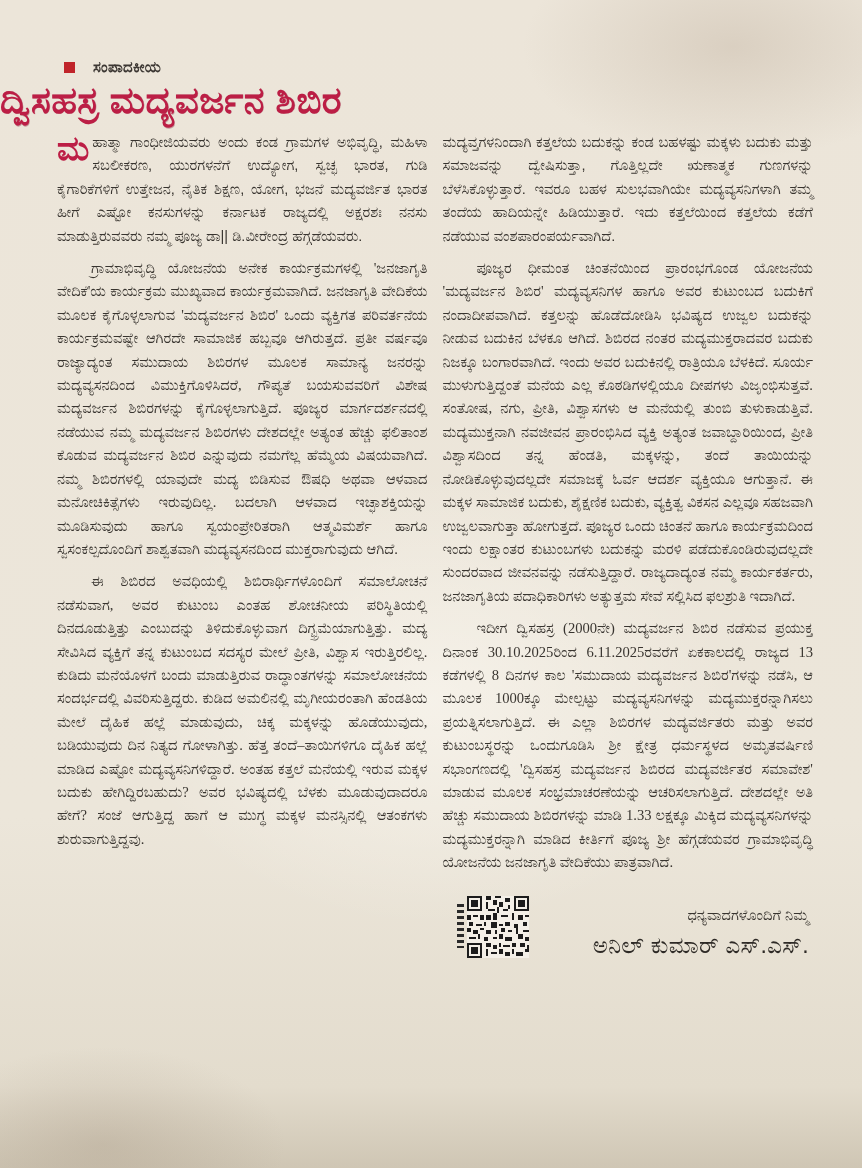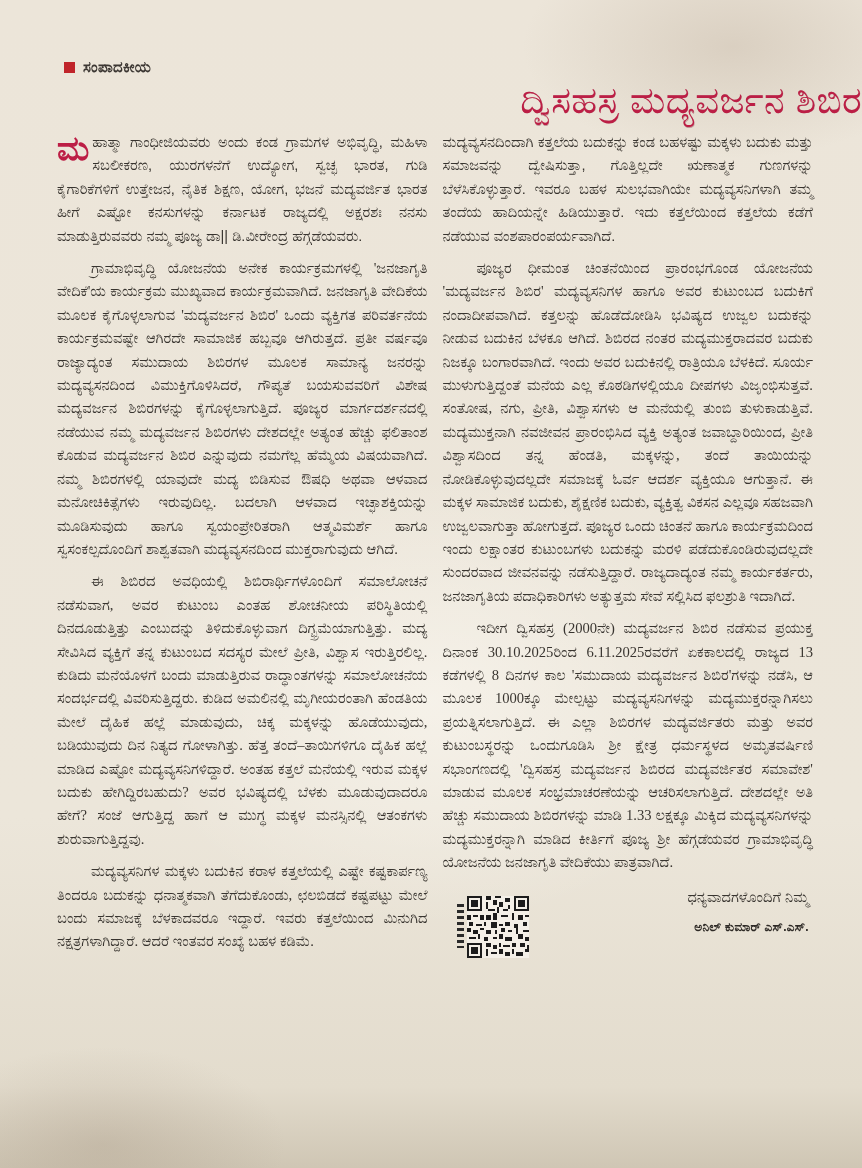--- a/index.html
+++ b/index.html
@@ -15,32 +15,32 @@
     background:
       radial-gradient(ellipse 300px 160px at 85% 4%, rgba(176,158,138,0.30), rgba(176,158,138,0) 70%),
       radial-gradient(ellipse 260px 140px at 12% 98%, rgba(150,132,112,0.25), rgba(150,132,112,0) 70%),
       radial-gradient(ellipse 400px 300px at 50% 60%, rgba(255,253,248,0.5), rgba(255,253,248,0) 75%),
       linear-gradient(180deg, #ece5d9 0%, #ece6da 70%, #e3dccd 93%, #cfc6b4 100%);
     box-sizing:border-box;
     overflow:hidden;
   }
   .kicker{
     position:absolute;left:64px;top:58px;
-    display:flex;align-items:center;gap:8px;
+    display:flex;align-items:center;gap:18px;
   }
   .kicker .sq{
     width:11px;height:11px;background:#c0242a;display:inline-block;
   }
   .kicker .label{
     font-size:15px;font-weight:bold;color:#3c3733;letter-spacing:0.3px;
   }
   .title{
     position:absolute;left:0;right:0;top:80px;
-    text-align:right;
-    font-size:37px;font-weight:normal;color:#bc1e45;
+    text-align:left;
+    font-size:37px;font-weight:bold;color:#bc1e45;
     letter-spacing:0.5px;
     text-shadow:0.4px 0.4px 0 rgba(120,10,40,0.35);
   }
   .columns{
     position:absolute;left:57px;top:131px;
     width:756px;
     display:flex;gap:15px;
   }
   .col{
     width:371px;
@@ -53,37 +53,37 @@
   .col p.indent{text-indent:34px;font-family:Liberation Serif, serif;}
   .col p.noindent{text-indent:0;}
   .dropcap{
     float:left;
     font-size:34px;line-height:30px;
     font-weight:bold;color:#bc1e45;
     padding:2px 3px 0 0;
   }
   .sig-block{
     margin-top:8px;
-    display:flex;align-items:flex-start;
+    display:flex;align-items:flex-end;
   }
   .qr-wrap{
     display:flex;align-items:flex-start;gap:3px;
     margin-left:14px;margin-top:12px;
   }
   .qr-strip{
     width:7px;height:44px;margin-top:8px;
     background:repeating-linear-gradient(180deg,#2a2a2a 0 3px,transparent 3px 6px);
   }
   .sig-text{
     flex:1;
     text-align:right;
     padding-right:4px;
   }
   .sig-closing{font-size:14.6px;color:#38342f;margin-top:2px;}
-  .sig-name{font-size:12px;font-weight:bold;color:#2e2a26;margin-top:7px;letter-spacing:0.3px;}
+  .sig-name{font-size:23px;font-weight:normal;color:#2e2a26;margin-top:7px;letter-spacing:0.3px;}
   .sig-role{font-size:14.6px;color:#38342f;margin-top:4px;}
   .footer{
     position:absolute;left:78px;top:1126px;
     font-size:13px;font-weight:bold;letter-spacing:0.2px;margin-top:44px;
   }
   .footer .mag{color:#6e1d1d;}
   .footer .sep{color:#2e2a26;padding:0 3px;}
   .footer .issue{color:#2e2a26;}
   .footer .pg{color:#a3212b;}
 </style>
@@ -97,25 +97,24 @@
     <span class="label">ಸಂಪಾದಕೀಯ</span>
   </div>
 
   <div class="title">ದ್ವಿಸಹಸ್ರ ಮದ್ಯವರ್ಜನ ಶಿಬಿರ</div>
 
   <div class="columns">
     <div class="col">
       <p class="noindent"><span class="dropcap">ಮ</span><span>ಹಾತ್ಮಾ ಗಾಂಧೀಜಿಯವರು ಅಂದು ಕಂಡ ಗ್ರಾಮಗಳ ಅಭಿವೃದ್ಧಿ, ಮಹಿಳಾ ಸಬಲೀಕರಣ, ಯುರಗಳನೆಗೆ ಉದ್ಯೋಗ, ಸ್ವಚ್ಛ ಭಾರತ, ಗುಡಿ ಕೈಗಾರಿಕೆಗಳಿಗೆ ಉತ್ತೇಜನ, ನೈತಿಕ ಶಿಕ್ಷಣ, ಯೋಗ, ಭಜನೆ ಮದ್ಯವರ್ಜಿತ ಭಾರತ ಹೀಗೆ ಎಷ್ಟೋ ಕನಸುಗಳನ್ನು ಕರ್ನಾಟಕ ರಾಜ್ಯದಲ್ಲಿ ಅಕ್ಷರಶಃ ನನಸು ಮಾಡುತ್ತಿರುವವರು ನಮ್ಮ ಪೂಜ್ಯ ಡಾ|| ಡಿ.ವೀರೇಂದ್ರ ಹೆಗ್ಗಡೆಯವರು.</span></p>
       <p class="indent">ಗ್ರಾಮಾಭಿವೃದ್ಧಿ ಯೋಜನೆಯ ಅನೇಕ ಕಾರ್ಯಕ್ರಮಗಳಲ್ಲಿ 'ಜನಜಾಗೃತಿ ವೇದಿಕೆ'ಯ ಕಾರ್ಯಕ್ರಮ ಮುಖ್ಯವಾದ ಕಾರ್ಯಕ್ರಮವಾಗಿದೆ. ಜನಜಾಗೃತಿ ವೇದಿಕೆಯ ಮೂಲಕ ಕೈಗೊಳ್ಳಲಾಗುವ 'ಮದ್ಯವರ್ಜನ ಶಿಬಿರ' ಒಂದು ವ್ಯಕ್ತಿಗತ ಪರಿವರ್ತನೆಯ ಕಾರ್ಯಕ್ರಮವಷ್ಟೇ ಆಗಿರದೇ ಸಾಮಾಜಿಕ ಹಬ್ಬವೂ ಆಗಿರುತ್ತದೆ. ಪ್ರತೀ ವರ್ಷವೂ ರಾಜ್ಯಾದ್ಯಂತ ಸಮುದಾಯ ಶಿಬಿರಗಳ ಮೂಲಕ ಸಾಮಾನ್ಯ ಜನರನ್ನು ಮದ್ಯವ್ಯಸನದಿಂದ ವಿಮುಕ್ತಿಗೊಳಿಸಿದರೆ, ಗೌಪ್ಯತೆ ಬಯಸುವವರಿಗೆ ವಿಶೇಷ ಮದ್ಯವರ್ಜನ ಶಿಬಿರಗಳನ್ನು ಕೈಗೊಳ್ಳಲಾಗುತ್ತಿದೆ. ಪೂಜ್ಯರ ಮಾರ್ಗದರ್ಶನದಲ್ಲಿ ನಡೆಯುವ ನಮ್ಮ ಮದ್ಯವರ್ಜನ ಶಿಬಿರಗಳು ದೇಶದಲ್ಲೇ ಅತ್ಯಂತ ಹೆಚ್ಚು ಫಲಿತಾಂಶ ಕೊಡುವ ಮದ್ಯವರ್ಜನ ಶಿಬಿರ ಎನ್ನುವುದು ನಮಗೆಲ್ಲ ಹೆಮ್ಮೆಯ ವಿಷಯವಾಗಿದೆ. ನಮ್ಮ ಶಿಬಿರಗಳಲ್ಲಿ ಯಾವುದೇ ಮದ್ಯ ಬಿಡಿಸುವ ಔಷಧಿ ಅಥವಾ ಆಳವಾದ ಮನೋಚಿಕಿತ್ಸೆಗಳು ಇರುವುದಿಲ್ಲ. ಬದಲಾಗಿ ಆಳವಾದ ಇಚ್ಛಾಶಕ್ತಿಯನ್ನು ಮೂಡಿಸುವುದು ಹಾಗೂ ಸ್ವಯಂಪ್ರೇರಿತರಾಗಿ ಆತ್ಮವಿಮರ್ಶೆ ಹಾಗೂ ಸ್ವಸಂಕಲ್ಪದೊಂದಿಗೆ ಶಾಶ್ವತವಾಗಿ ಮದ್ಯವ್ಯಸನದಿಂದ ಮುಕ್ತರಾಗುವುದು ಆಗಿದೆ.</p>
       <p class="indent">ಈ ಶಿಬಿರದ ಅವಧಿಯಲ್ಲಿ ಶಿಬಿರಾರ್ಥಿಗಳೊಂದಿಗೆ ಸಮಾಲೋಚನೆ ನಡೆಸುವಾಗ, ಅವರ ಕುಟುಂಬ ಎಂತಹ ಶೋಚನೀಯ ಪರಿಸ್ಥಿತಿಯಲ್ಲಿ ದಿನದೂಡುತ್ತಿತ್ತು ಎಂಬುದನ್ನು ತಿಳಿದುಕೊಳ್ಳುವಾಗ ದಿಗ್ಭ್ರಮೆಯಾಗುತ್ತಿತ್ತು. ಮದ್ಯ ಸೇವಿಸಿದ ವ್ಯಕ್ತಿಗೆ ತನ್ನ ಕುಟುಂಬದ ಸದಸ್ಯರ ಮೇಲೆ ಪ್ರೀತಿ, ವಿಶ್ವಾಸ ಇರುತ್ತಿರಲಿಲ್ಲ. ಕುಡಿದು ಮನೆಯೊಳಗೆ ಬಂದು ಮಾಡುತ್ತಿರುವ ರಾದ್ಧಾಂತಗಳನ್ನು ಸಮಾಲೋಚನೆಯ ಸಂದರ್ಭದಲ್ಲಿ ವಿವರಿಸುತ್ತಿದ್ದರು. ಕುಡಿದ ಅಮಲಿನಲ್ಲಿ ಮೃಗೀಯರಂತಾಗಿ ಹೆಂಡತಿಯ ಮೇಲೆ ದೈಹಿಕ ಹಲ್ಲೆ ಮಾಡುವುದು, ಚಿಕ್ಕ ಮಕ್ಕಳನ್ನು ಹೊಡೆಯುವುದು, ಬಡಿಯುವುದು ದಿನ ನಿತ್ಯದ ಗೋಳಾಗಿತ್ತು. ಹೆತ್ತ ತಂದೆ–ತಾಯಿಗಳಿಗೂ ದೈಹಿಕ ಹಲ್ಲೆ ಮಾಡಿದ ಎಷ್ಟೋ ಮದ್ಯವ್ಯಸನಿಗಳಿದ್ದಾರೆ. ಅಂತಹ ಕತ್ತಲೆ ಮನೆಯಲ್ಲಿ ಇರುವ ಮಕ್ಕಳ ಬದುಕು ಹೇಗಿದ್ದಿರಬಹುದು? ಅವರ ಭವಿಷ್ಯದಲ್ಲಿ ಬೆಳಕು ಮೂಡುವುದಾದರೂ ಹೇಗೆ? ಸಂಜೆ ಆಗುತ್ತಿದ್ದ ಹಾಗೆ ಆ ಮುಗ್ಧ ಮಕ್ಕಳ ಮನಸ್ಸಿನಲ್ಲಿ ಆತಂಕಗಳು ಶುರುವಾಗುತ್ತಿದ್ದವು.</p>
-      <p class="indent">ಮದ್ಯವ್ಯಸನಿಗಳ ಮಕ್ಕಳು ಬದುಕಿನ ಕರಾಳ ಕತ್ತಲೆಯಲ್ಲಿ ಎಷ್ಟೇ ಕಷ್ಟಕಾರ್ಪಣ್ಯ ತಿಂದರೂ ಬದುಕನ್ನು ಧನಾತ್ಮಕವಾಗಿ ತೆಗೆದುಕೊಂಡು, ಛಲಬಿಡದೆ ಕಷ್ಟಪಟ್ಟು ಮೇಲೆ ಬಂದು ಸಮಾಜಕ್ಕೆ ಬೆಳಕಾದವರೂ ಇದ್ದಾರೆ. ಇವರು ಕತ್ತಲೆಯಿಂದ ಮಿನುಗಿದ ನಕ್ಷತ್ರಗಳಾಗಿದ್ದಾರೆ. ಆದರೆ ಇಂತವರ ಸಂಖ್ಯೆ ಬಹಳ ಕಡಿಮೆ.</p>
     </div>
 
     <div class="col">
-      <p class="noindent">ಮದ್ಯವ್ಯಸನದಿಂದಾಗಿ ಕತ್ತಲೆಯ ಬದುಕನ್ನು ಕಂಡ ಬಹಳಷ್ಟು ಮಕ್ಕಳು ಬದುಕು ಮತ್ತು ಸಮಾಜವನ್ನು ದ್ವೇಷಿಸುತ್ತಾ, ಗೊತ್ತಿಲ್ಲದೇ ಋಣಾತ್ಮಕ ಗುಣಗಳನ್ನು ಬೆಳೆಸಿಕೊಳ್ಳುತ್ತಾರೆ. ಇವರೂ ಬಹಳ ಸುಲಭವಾಗಿಯೇ ಮದ್ಯವ್ಯಸನಿಗಳಾಗಿ ತಮ್ಮ ತಂದೆಯ ಹಾದಿಯನ್ನೇ ಹಿಡಿಯುತ್ತಾರೆ. ಇದು ಕತ್ತಲೆಯಿಂದ ಕತ್ತಲೆಯ ಕಡೆಗೆ ನಡೆಯುವ ವಂಶಪಾರಂಪರ್ಯವಾಗಿದೆ.</p>
+      <p class="noindent">ಮದ್ಯವ್ತಗಳನಿಂದಾಗಿ ಕತ್ತಲೆಯ ಬದುಕನ್ನು ಕಂಡ ಬಹಳಷ್ಟು ಮಕ್ಕಳು ಬದುಕು ಮತ್ತು ಸಮಾಜವನ್ನು ದ್ವೇಷಿಸುತ್ತಾ, ಗೊತ್ತಿಲ್ಲದೇ ಋಣಾತ್ಮಕ ಗುಣಗಳನ್ನು ಬೆಳೆಸಿಕೊಳ್ಳುತ್ತಾರೆ. ಇವರೂ ಬಹಳ ಸುಲಭವಾಗಿಯೇ ಮದ್ಯವ್ಯಸನಿಗಳಾಗಿ ತಮ್ಮ ತಂದೆಯ ಹಾದಿಯನ್ನೇ ಹಿಡಿಯುತ್ತಾರೆ. ಇದು ಕತ್ತಲೆಯಿಂದ ಕತ್ತಲೆಯ ಕಡೆಗೆ ನಡೆಯುವ ವಂಶಪಾರಂಪರ್ಯವಾಗಿದೆ.</p>
       <p class="indent">ಪೂಜ್ಯರ ಧೀಮಂತ ಚಿಂತನೆಯಿಂದ ಪ್ರಾರಂಭಗೊಂಡ ಯೋಜನೆಯ 'ಮದ್ಯವರ್ಜನ ಶಿಬಿರ' ಮದ್ಯವ್ಯಸನಿಗಳ ಹಾಗೂ ಅವರ ಕುಟುಂಬದ ಬದುಕಿಗೆ ನಂದಾದೀಪವಾಗಿದೆ. ಕತ್ತಲನ್ನು ಹೊಡೆದೋಡಿಸಿ ಭವಿಷ್ಯದ ಉಜ್ವಲ ಬದುಕನ್ನು ನೀಡುವ ಬದುಕಿನ ಬೆಳಕೂ ಆಗಿದೆ. ಶಿಬಿರದ ನಂತರ ಮದ್ಯಮುಕ್ತರಾದವರ ಬದುಕು ನಿಜಕ್ಕೂ ಬಂಗಾರವಾಗಿದೆ. ಇಂದು ಅವರ ಬದುಕಿನಲ್ಲಿ ರಾತ್ರಿಯೂ ಬೆಳಕಿದೆ. ಸೂರ್ಯ ಮುಳುಗುತ್ತಿದ್ದಂತೆ ಮನೆಯ ಎಲ್ಲ ಕೊಠಡಿಗಳಲ್ಲಿಯೂ ದೀಪಗಳು ವಿಜೃಂಭಿಸುತ್ತವೆ. ಸಂತೋಷ, ನಗು, ಪ್ರೀತಿ, ವಿಶ್ವಾಸಗಳು ಆ ಮನೆಯಲ್ಲಿ ತುಂಬಿ ತುಳುಕಾಡುತ್ತಿವೆ. ಮದ್ಯಮುಕ್ತನಾಗಿ ನವಜೀವನ ಪ್ರಾರಂಭಿಸಿದ ವ್ಯಕ್ತಿ ಅತ್ಯಂತ ಜವಾಬ್ದಾರಿಯಿಂದ, ಪ್ರೀತಿ ವಿಶ್ವಾಸದಿಂದ ತನ್ನ ಹೆಂಡತಿ, ಮಕ್ಕಳನ್ನು, ತಂದೆ ತಾಯಿಯನ್ನು ನೋಡಿಕೊಳ್ಳುವುದಲ್ಲದೇ ಸಮಾಜಕ್ಕೆ ಓರ್ವ ಆದರ್ಶ ವ್ಯಕ್ತಿಯೂ ಆಗುತ್ತಾನೆ. ಈ ಮಕ್ಕಳ ಸಾಮಾಜಿಕ ಬದುಕು, ಶೈಕ್ಷಣಿಕ ಬದುಕು, ವ್ಯಕ್ತಿತ್ವ ವಿಕಸನ ಎಲ್ಲವೂ ಸಹಜವಾಗಿ ಉಜ್ವಲವಾಗುತ್ತಾ ಹೋಗುತ್ತದೆ. ಪೂಜ್ಯರ ಒಂದು ಚಿಂತನೆ ಹಾಗೂ ಕಾರ್ಯಕ್ರಮದಿಂದ ಇಂದು ಲಕ್ಷಾಂತರ ಕುಟುಂಬಗಳು ಬದುಕನ್ನು ಮರಳಿ ಪಡೆದುಕೊಂಡಿರುವುದಲ್ಲದೇ ಸುಂದರವಾದ ಜೀವನವನ್ನು ನಡೆಸುತ್ತಿದ್ದಾರೆ. ರಾಜ್ಯದಾದ್ಯಂತ ನಮ್ಮ ಕಾರ್ಯಕರ್ತರು, ಜನಜಾಗೃತಿಯ ಪದಾಧಿಕಾರಿಗಳು ಅತ್ಯುತ್ತಮ ಸೇವೆ ಸಲ್ಲಿಸಿದ ಫಲಶ್ರುತಿ ಇದಾಗಿದೆ.</p>
       <p class="indent">ಇದೀಗ ದ್ವಿಸಹಸ್ರ (2000ನೇ) ಮದ್ಯವರ್ಜನ ಶಿಬಿರ ನಡೆಸುವ ಪ್ರಯುಕ್ತ ದಿನಾಂಕ 30.10.2025ರಿಂದ 6.11.2025ರವರೆಗೆ ಏಕಕಾಲದಲ್ಲಿ ರಾಜ್ಯದ 13 ಕಡೆಗಳಲ್ಲಿ 8 ದಿನಗಳ ಕಾಲ 'ಸಮುದಾಯ ಮದ್ಯವರ್ಜನ ಶಿಬಿರ'ಗಳನ್ನು ನಡೆಸಿ, ಆ ಮೂಲಕ 1000ಕ್ಕೂ ಮೇಲ್ಪಟ್ಟು ಮದ್ಯವ್ಯಸನಿಗಳನ್ನು ಮದ್ಯಮುಕ್ತರನ್ನಾಗಿಸಲು ಪ್ರಯತ್ನಿಸಲಾಗುತ್ತಿದೆ. ಈ ಎಲ್ಲಾ ಶಿಬಿರಗಳ ಮದ್ಯವರ್ಜಿತರು ಮತ್ತು ಅವರ ಕುಟುಂಬಸ್ಥರನ್ನು ಒಂದುಗೂಡಿಸಿ ಶ್ರೀ ಕ್ಷೇತ್ರ ಧರ್ಮಸ್ಥಳದ ಅಮೃತವರ್ಷಿಣಿ ಸಭಾಂಗಣದಲ್ಲಿ 'ದ್ವಿಸಹಸ್ರ ಮದ್ಯವರ್ಜನ ಶಿಬಿರದ ಮದ್ಯವರ್ಜಿತರ ಸಮಾವೇಶ' ಮಾಡುವ ಮೂಲಕ ಸಂಭ್ರಮಾಚರಣೆಯನ್ನು ಆಚರಿಸಲಾಗುತ್ತಿದೆ. ದೇಶದಲ್ಲೇ ಅತಿ ಹೆಚ್ಚು ಸಮುದಾಯ ಶಿಬಿರಗಳನ್ನು ಮಾಡಿ 1.33 ಲಕ್ಷಕ್ಕೂ ಮಿಕ್ಕಿದ ಮದ್ಯವ್ಯಸನಿಗಳನ್ನು ಮದ್ಯಮುಕ್ತರನ್ನಾಗಿ ಮಾಡಿದ ಕೀರ್ತಿಗೆ ಪೂಜ್ಯ ಶ್ರೀ ಹೆಗ್ಗಡೆಯವರ ಗ್ರಾಮಾಭಿವೃದ್ಧಿ ಯೋಜನೆಯ ಜನಜಾಗೃತಿ ವೇದಿಕೆಯು ಪಾತ್ರವಾಗಿದೆ.</p>
 
       <div class="sig-block">
         <div class="qr-wrap">
           <span class="qr-strip"></span>
           <svg width="62" height="62" viewBox="0 0 29 29" shape-rendering="crispEdges">
             <rect width="29" height="29" fill="#f3efe7"></rect>
             <g fill="#1c1c1c">
               <rect x="0" y="0" width="7" height="7"></rect>

